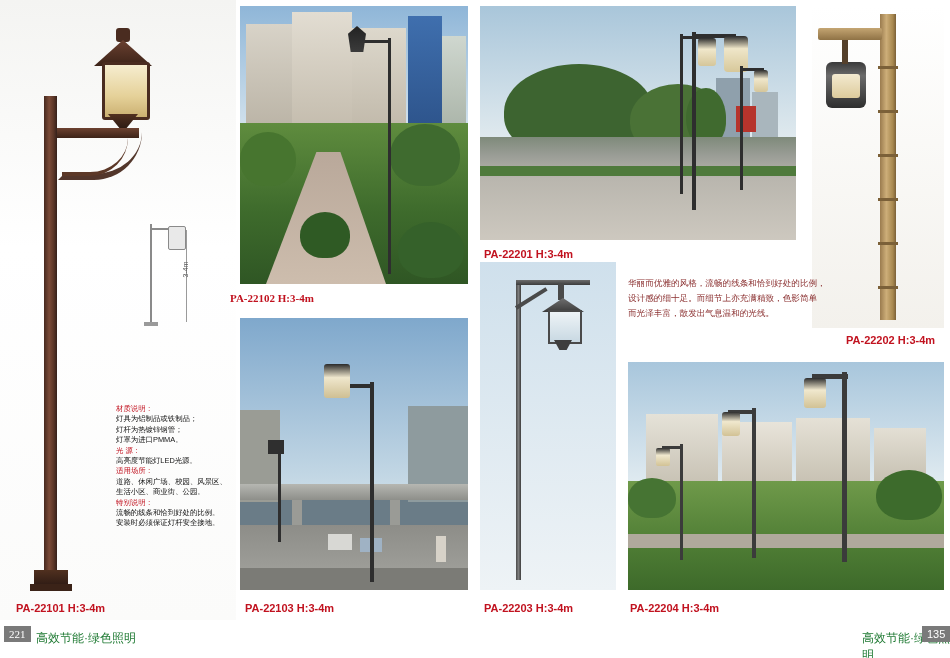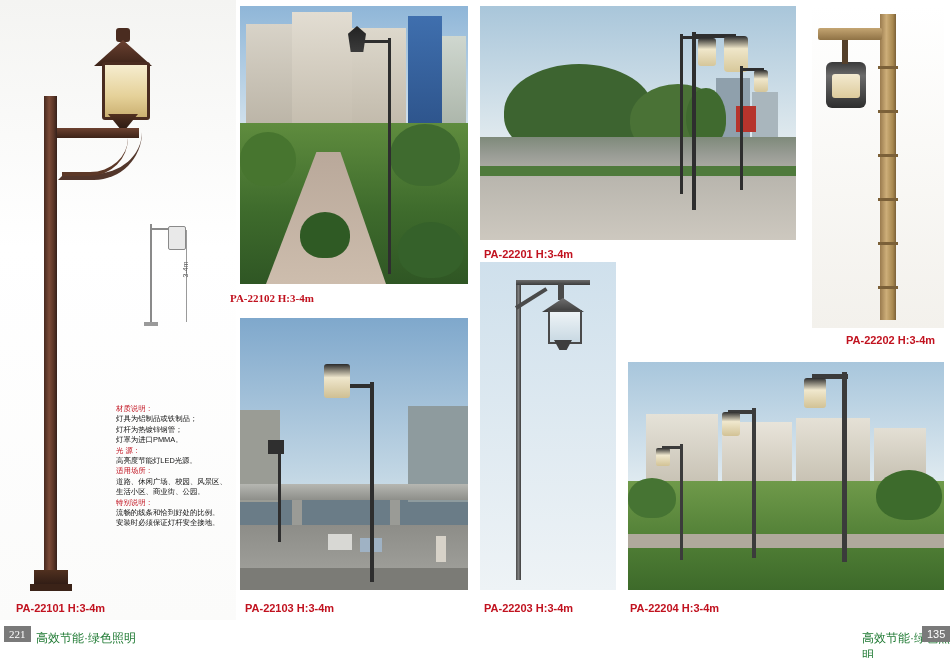--- a/index.html
+++ b/index.html
@@ -201,20 +201,23 @@
     <div style="position:absolute;left:66px;top:236px;width:20px;height:3px;background:#7b6038;"></div>
     <div style="position:absolute;left:66px;top:280px;width:20px;height:3px;background:#7b6038;"></div>
     <div style="position:absolute;left:6px;top:22px;width:64px;height:12px;background:linear-gradient(180deg,#c4a572,#8f7245);border-radius:2px;"></div>
     <div style="position:absolute;left:14px;top:56px;width:40px;height:46px;background:linear-gradient(180deg,#3a3a3a,#6b6b6b 30%,#2e2e2e);border-radius:6px;"></div>
     <div style="position:absolute;left:20px;top:68px;width:28px;height:24px;background:linear-gradient(180deg,#f3ead0,#ddcb9c);border-radius:3px;"></div>
     <div style="position:absolute;left:30px;top:34px;width:6px;height:24px;background:#55402b;"></div>
   </div>
   <div class="cap" style="left:846px;top:334px;">PA-22202 H:3-4m</div>
 
   <div class="desc">
+    <div>华丽而优雅的风格，流畅的线条和恰到好处的比例，</div>
+    <div>设计感的细十足。而细节上亦充满精致，色影简单</div>
+    <div>而光泽丰富，散发出气息温和的光线。</div>
   </div>
 
   <div class="photo" style="left:240px;top:318px;width:228px;height:272px;">
     <div class="sky" style="height:62%;background:linear-gradient(180deg,#7fa8cc,#c7dae6);"></div>
     <div class="bld" style="left:0px;top:92px;width:40px;height:92px;background:#9a9c95;"></div>
     <div class="bld" style="left:168px;top:88px;width:60px;height:96px;background:#8e9b9e;"></div>
     <div style="position:absolute;left:0;top:166px;width:228px;height:16px;background:linear-gradient(180deg,#b6b7b2,#8e8f8a);"></div>
     <div style="position:absolute;left:52px;top:182px;width:10px;height:36px;background:#9a9b96;"></div>
     <div style="position:absolute;left:150px;top:182px;width:10px;height:36px;background:#9a9b96;"></div>
     <div class="ground" style="height:24%;background:linear-gradient(180deg,#8d8d88,#a5a5a0);"></div>

